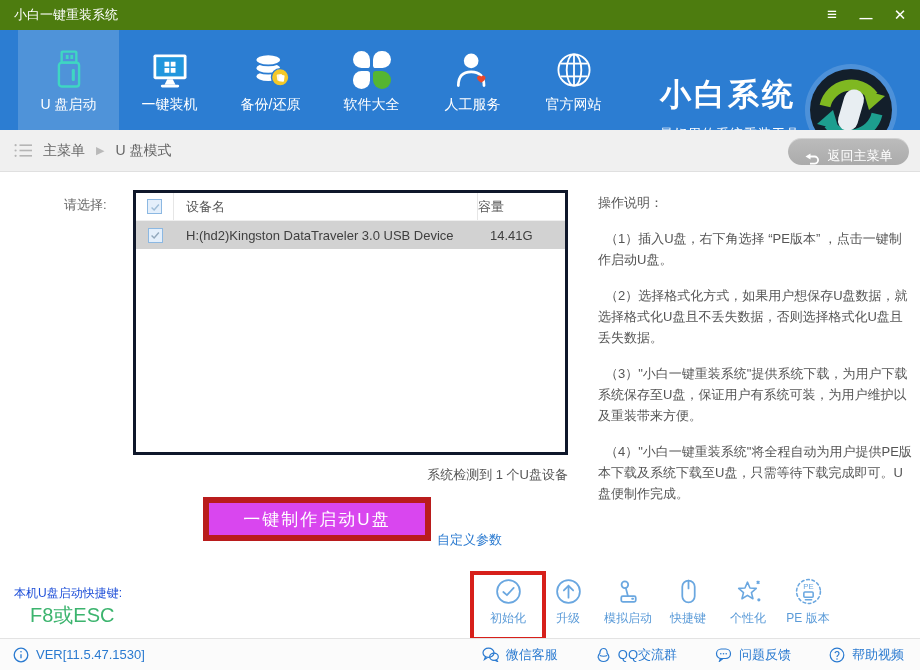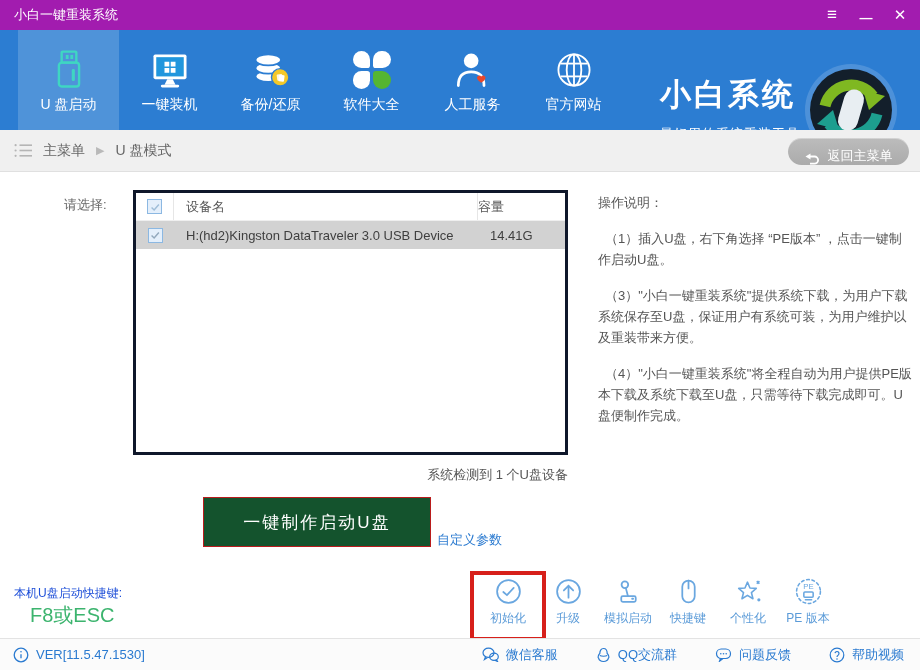--- a/index.html
+++ b/index.html
@@ -1,21 +1,21 @@
 <!DOCTYPE html>
 <html><head>
 <meta charset="utf-8">
 <style>
   * { margin:0; padding:0; box-sizing:border-box; }
   html,body { width:920px; height:670px; }
   body { font-family:"Liberation Sans","DejaVu Sans",sans-serif; background:#fff; }
   #window { position:relative; width:920px; height:670px; overflow:hidden; background:#fff; }
 
   
-  .titlebar { position:absolute; top:0; left:0; right:0; height:30px; background:#a21caf; }
+  .titlebar { position:absolute; top:0; left:0; right:0; height:30px; background:#4d7c0f; }
   .win-title { position:absolute; left:14px; top:0; line-height:30px; color:#fff; font-size:13px; }
   .win-controls { position:absolute; right:12px; top:0; height:30px; display:flex; align-items:center; gap:18px; }
   .win-btn { color:#fff; font-size:15px; width:16px; text-align:center; cursor:pointer; line-height:16px; }
   .win-btn.min { font-size:13px; position:relative; top:3px; font-weight:bold; }
   .win-btn.close { font-weight:bold; }
   .win-btn.menu { font-size:17px; font-weight:bold; }
 
   
   .navbar { position:absolute; top:30px; left:0; right:0; height:100px; background:#2c7dd2; }
   .nav-items { position:absolute; left:18px; top:0; height:100px; display:flex; }
@@ -48,21 +48,21 @@
   .cell-check { width:38px; display:flex; align-items:center; justify-content:center; align-self:stretch; }
   .t-header .cell-check { border-right:1px solid #e6e6e6; }
   .cell-name { flex:1; padding-left:12px; white-space:nowrap; overflow:hidden; }
   .cell-cap { width:88px; align-self:stretch; display:flex; align-items:center; }
   .t-header .cell-cap { border-left:1px solid #e6e6e6; }
   .t-row .cell-cap { padding-left:13px; }
   .checkbox { width:15px; height:15px; border:1px solid #8cb8e2; background:#e4effb; display:flex; align-items:center; justify-content:center; cursor:pointer; }
 
   .detect-status { position:absolute; left:133px; top:466px; width:435px; text-align:right; font-size:13px; color:#555; }
 
-  .make-btn { position:absolute; left:203px; top:497px; width:228px; height:50px; background:#14532d; border:1px solid #b91c1c; color:#fff; font-size:17px; letter-spacing:2px; display:flex; align-items:center; justify-content:center; cursor:pointer; }
+  .make-btn { position:absolute; left:203px; top:497px; width:228px; height:44px; background:#d946ef; border:6px solid #b91c1c; color:#fff; font-size:17px; letter-spacing:2px; display:flex; align-items:center; justify-content:center; cursor:pointer; }
   .custom-link { position:absolute; left:437px; top:531px; font-size:13px; color:#2a7ad0; cursor:pointer; }
 
   
   .instructions { position:absolute; left:598px; top:192px; width:314px; color:#555; font-size:13px; line-height:21px; }
   .instr-title { margin-bottom:15px; }
   .instr-step { margin-bottom:15px; text-indent:7px; }
 
   
   .hotkey-label { position:absolute; left:14px; top:585px; font-size:12px; color:#1d4ed8; }
   .hotkey-value { position:absolute; left:30px; top:602px; font-size:20px; color:#3cb46e; }
@@ -240,20 +240,21 @@
         </span>
       </span>
       <span class="cell-name">H:(hd2)Kingston DataTraveler 3.0 USB Device</span>
       <span class="cell-cap">14.41G</span>
     </div>
   </div>
 
   <div class="instructions">
     <div class="instr-title">操作说明：</div>
     <div class="instr-step">（1）插入U盘，右下角选择 “PE版本” ，点击一键制作启动U盘。</div>
+    <div class="instr-step">（2）选择格式化方式，如果用户想保存U盘数据，就选择格式化U盘且不丢失数据，否则选择格式化U盘且丢失数据。</div>
     <div class="instr-step">（3）"小白一键重装系统"提供系统下载，为用户下载系统保存至U盘，保证用户有系统可装，为用户维护以及重装带来方便。</div>
     <div class="instr-step">（4）"小白一键重装系统"将全程自动为用户提供PE版本下载及系统下载至U盘，只需等待下载完成即可。U盘便制作完成。</div>
   </div>
 
   <div class="detect-status">系统检测到 1 个U盘设备</div>
 
   <div class="make-btn">一键制作启动U盘</div>
   <div class="custom-link">自定义参数</div>
 
   <div class="hotkey-label">本机U盘启动快捷键:</div>

